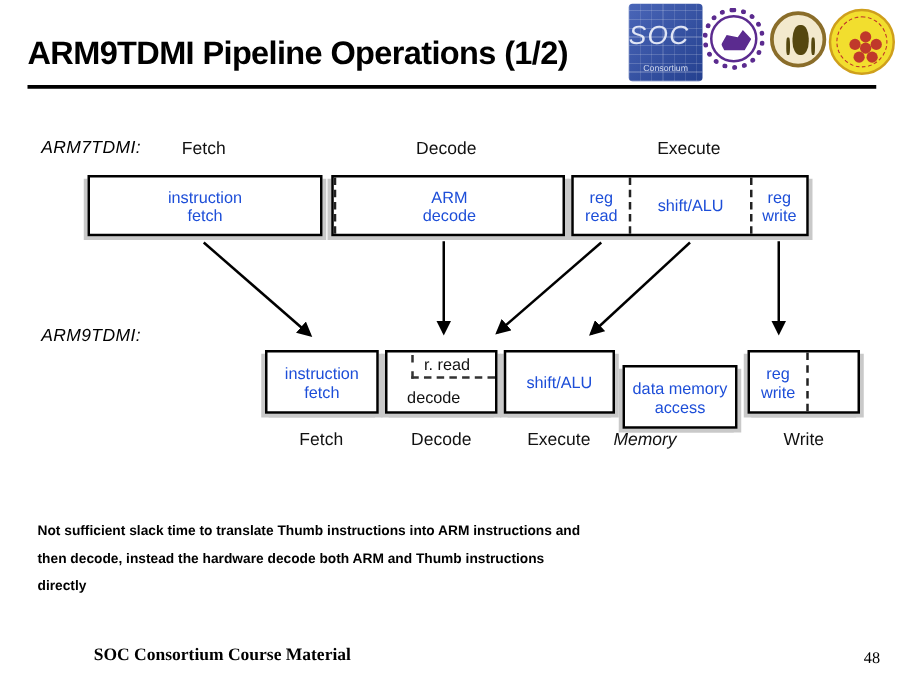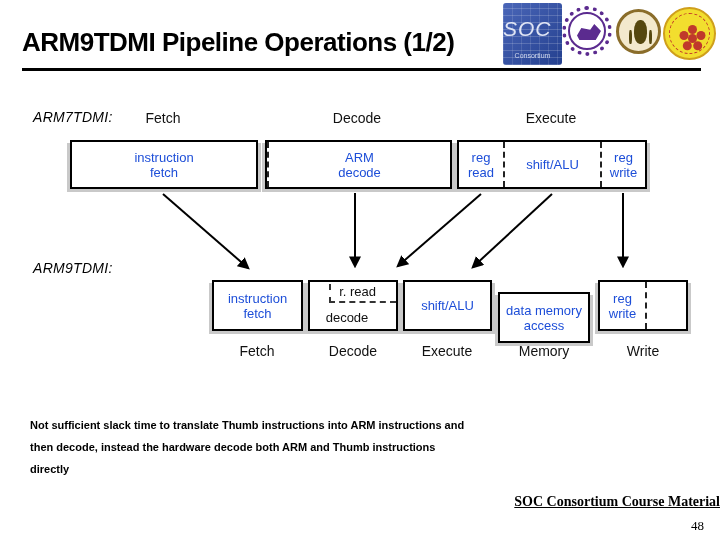--- a/index.html
+++ b/index.html
@@ -61,22 +61,22 @@
   .decode-box { position:relative; display:block; }
   .rread { position:absolute; top:2px; right:0; padding:0 20px 2px 8px;
     border-left:2px dashed #333; border-bottom:2px dashed #333; font-size:13px; color:#111; }
   .decodetxt { position:absolute; bottom:4px; left:4px; right:16px; text-align:center; font-size:13px; color:#111; }
 
   .arrows { position:absolute; left:0; top:0; z-index:1; pointer-events:none; }
 
   
   .bodytext { position:absolute; left:30px; top:414px; width:670px;
     font-size:11px; font-weight:bold; line-height:22px; white-space:pre-line; }
-  .footer { position:absolute; left:75px; top:494px; width:645px; text-align:right;
-    font-family:"Liberation Serif", serif; font-size:14px; font-weight:bold;text-decoration:underline; }
+  .footer { position:absolute; left:75px; top:517px; width:645px; text-align:left;
+    font-family:"Liberation Serif", serif; font-size:14px; font-weight:bold; }
   .pagenum { position:absolute; left:691px; top:518px;
     font-family:"Liberation Serif", serif; font-size:13px; }
 </style>
 </head>
 <body>
 
 <div class="slide">
 
   <div class="chip">
     <div class="chip-soc">SOC</div>
@@ -150,21 +150,21 @@
   </div>
   <div class="box" style="left:598px; top:280px; width:90px; height:51px;">
     <div class="cell" style="flex:0 0 45px;">reg
 write</div>
     <div class="cell div-l"></div>
   </div>
 
   <div class="stage" style="left:257px; top:343px;">Fetch</div>
   <div class="stage" style="left:353px; top:343px;">Decode</div>
   <div class="stage" style="left:447px; top:343px;">Execute</div>
-  <div class="stage" style="left:544px; top:343px;">Memory</div>
+  <div class="stage" style="left:516px; top:343px;font-style:italic;">Memory</div>
   <div class="stage" style="left:643px; top:343px;">Write</div>
 
   <div class="bodytext">Not sufficient slack time to translate Thumb instructions into ARM instructions and
 then decode, instead the hardware decode both ARM and Thumb instructions
 directly</div>
 
   <div class="footer">SOC Consortium Course Material</div>
   <div class="pagenum">48</div>
 
 </div>

